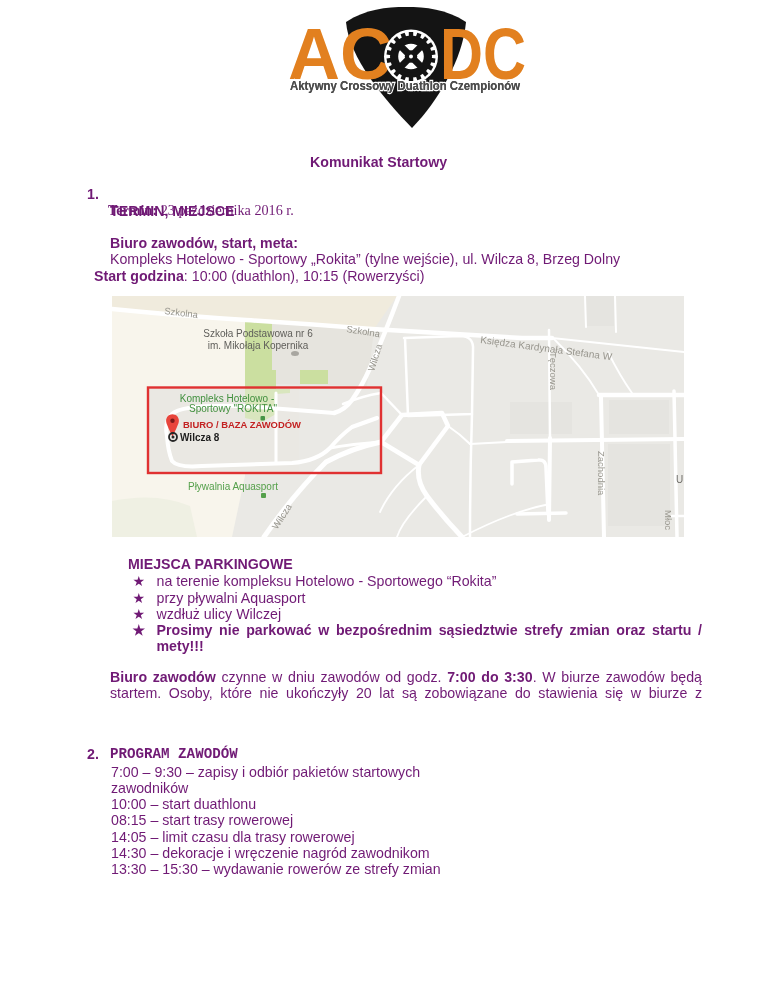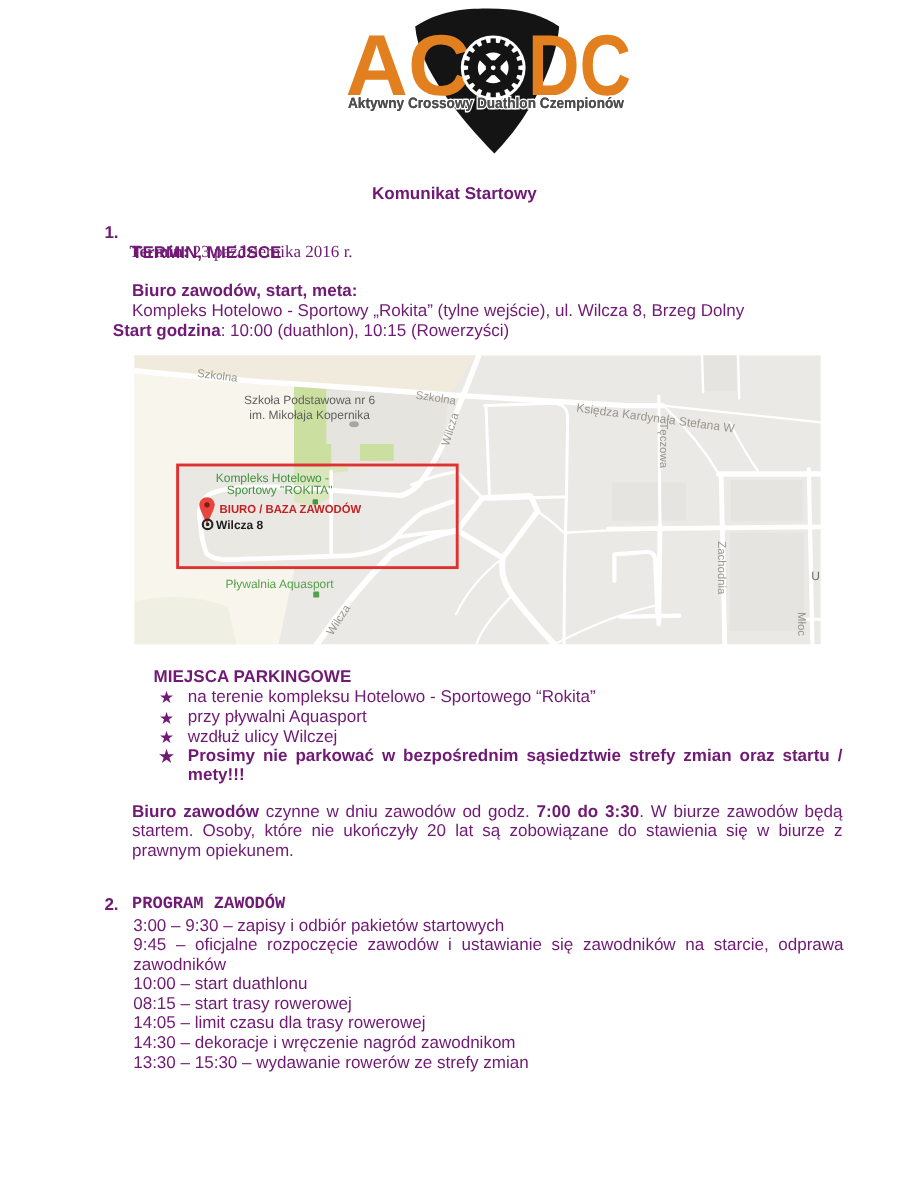--- a/index.html
+++ b/index.html
@@ -204,29 +204,27 @@
   <div style="position:relative;padding-left:46.5px;"><span class="star">★</span>na terenie kompleksu Hotelowo - Sportowego “Rokita”</div>
   <div style="position:relative;padding-left:46.5px;"><span class="star">★</span>przy pływalni Aquasport</div>
   <div style="position:relative;padding-left:46.5px;"><span class="star">★</span>wzdłuż ulicy Wilczej</div>
   <div class="b just" style="position:relative;padding-left:46.5px;"><span class="star">★</span>Prosimy nie parkować w bezpośrednim sąsiedztwie strefy zmian oraz startu /</div>
   <div class="b" style="padding-left:46.5px;">mety!!!</div>
 </div>
 
 <div class="abs" style="left:110px;top:668.5px;width:592px;">
   <div class="just"><b>Biuro zawodów</b> czynne w dniu zawodów od godz. <b>7:00 do 3:30</b>. W biurze zawodów będą</div>
   <div class="just">startem. Osoby, które nie ukończyły 20 lat są zobowiązane do stawienia się w biurze z</div>
-  <div>prawnym opiekunem.</div>
 </div>
 
 <div class="abs b" style="left:87px;top:745.9px;">2.</div>
 <div class="abs b" style="left:110px;top:745.9px;font-family:Liberation Mono, monospace;">PROGRAM ZAWODÓW</div>
 
 <div class="abs" style="left:111px;top:763.5px;width:592px;">
-  <div>3:00 – 9:30 – zapisy i odbiór pakietów startowych</div>
-  <div class="just">9:45 – oficjalne rozpoczęcie zawodów i ustawianie się zawodników na starcie, odprawa</div>
+  <div>7:00 – 9:30 – zapisy i odbiór pakietów startowych</div>
   <div>zawodników</div>
   <div>10:00 – start duathlonu</div>
   <div>08:15 – start trasy rowerowej</div>
   <div>14:05 – limit czasu dla trasy rowerowej</div>
   <div>14:30 – dekoracje i wręczenie nagród zawodnikom</div>
   <div>13:30 – 15:30 – wydawanie rowerów ze strefy zmian</div>
 </div>
 
 </div>
 

